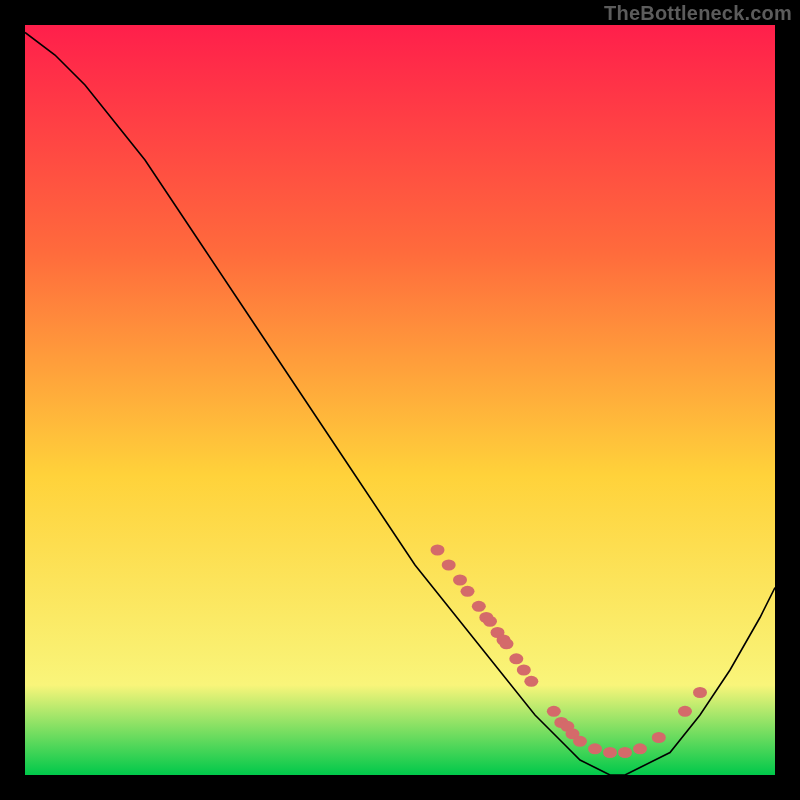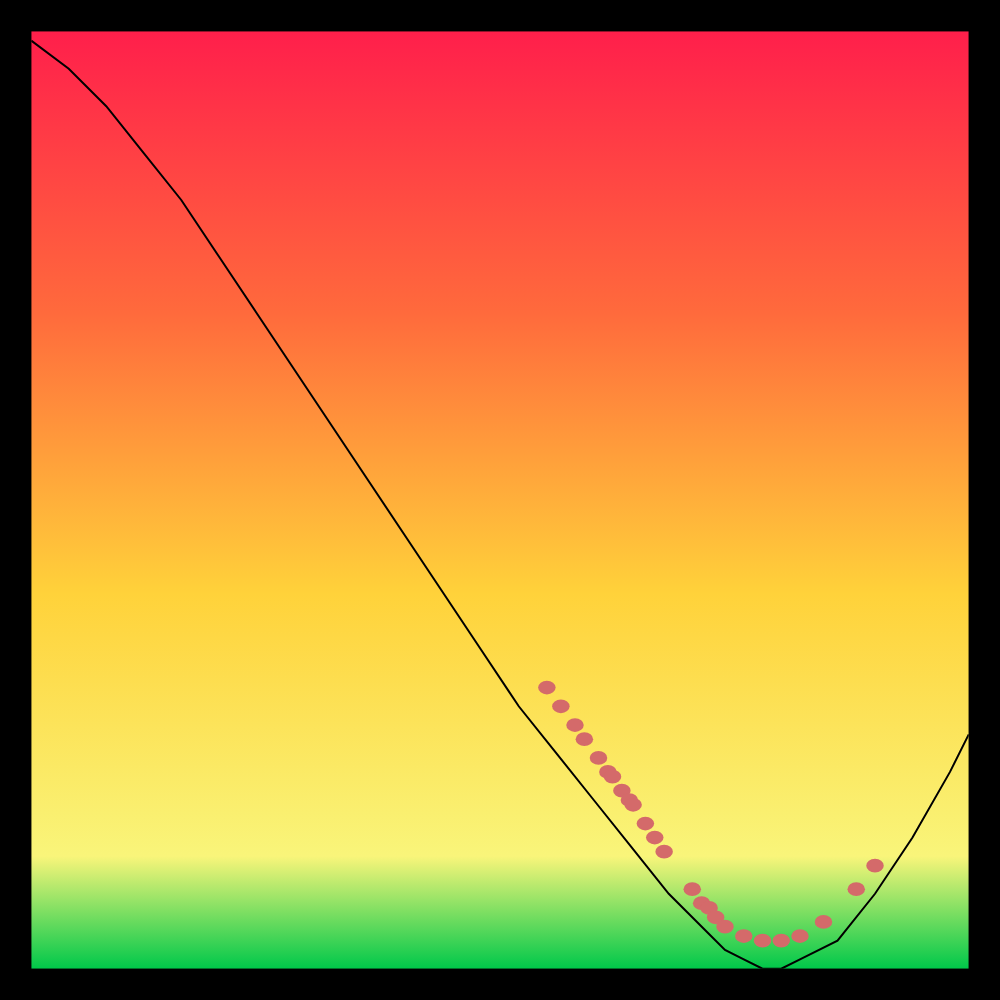--- a/index.html
+++ b/index.html
@@ -45,20 +45,21 @@
   }
   .marker {
     fill: #d46a6a;
     stroke: none;
   }
 </style>
 </head>
 <body>
 
 <div class="stage">
+  <div class="watermark">TheBottleneck.com</div>
 
   <div class="plot">
     <svg id="plot-svg" width="750" height="750" viewBox="0 0 750 750">
       <defs>
         <linearGradient id="bg-grad" x1="0" y1="0" x2="0" y2="1">
           <stop id="g0" offset="0%" stop-color="#ff1f4b"></stop>
           <stop id="g1" offset="30%" stop-color="#ff6a3c"></stop>
           <stop id="g2" offset="60%" stop-color="#ffd23a"></stop>
           <stop id="g3" offset="88%" stop-color="#f9f57a"></stop>
           <stop id="g4" offset="100%" stop-color="#00c84a"></stop>

